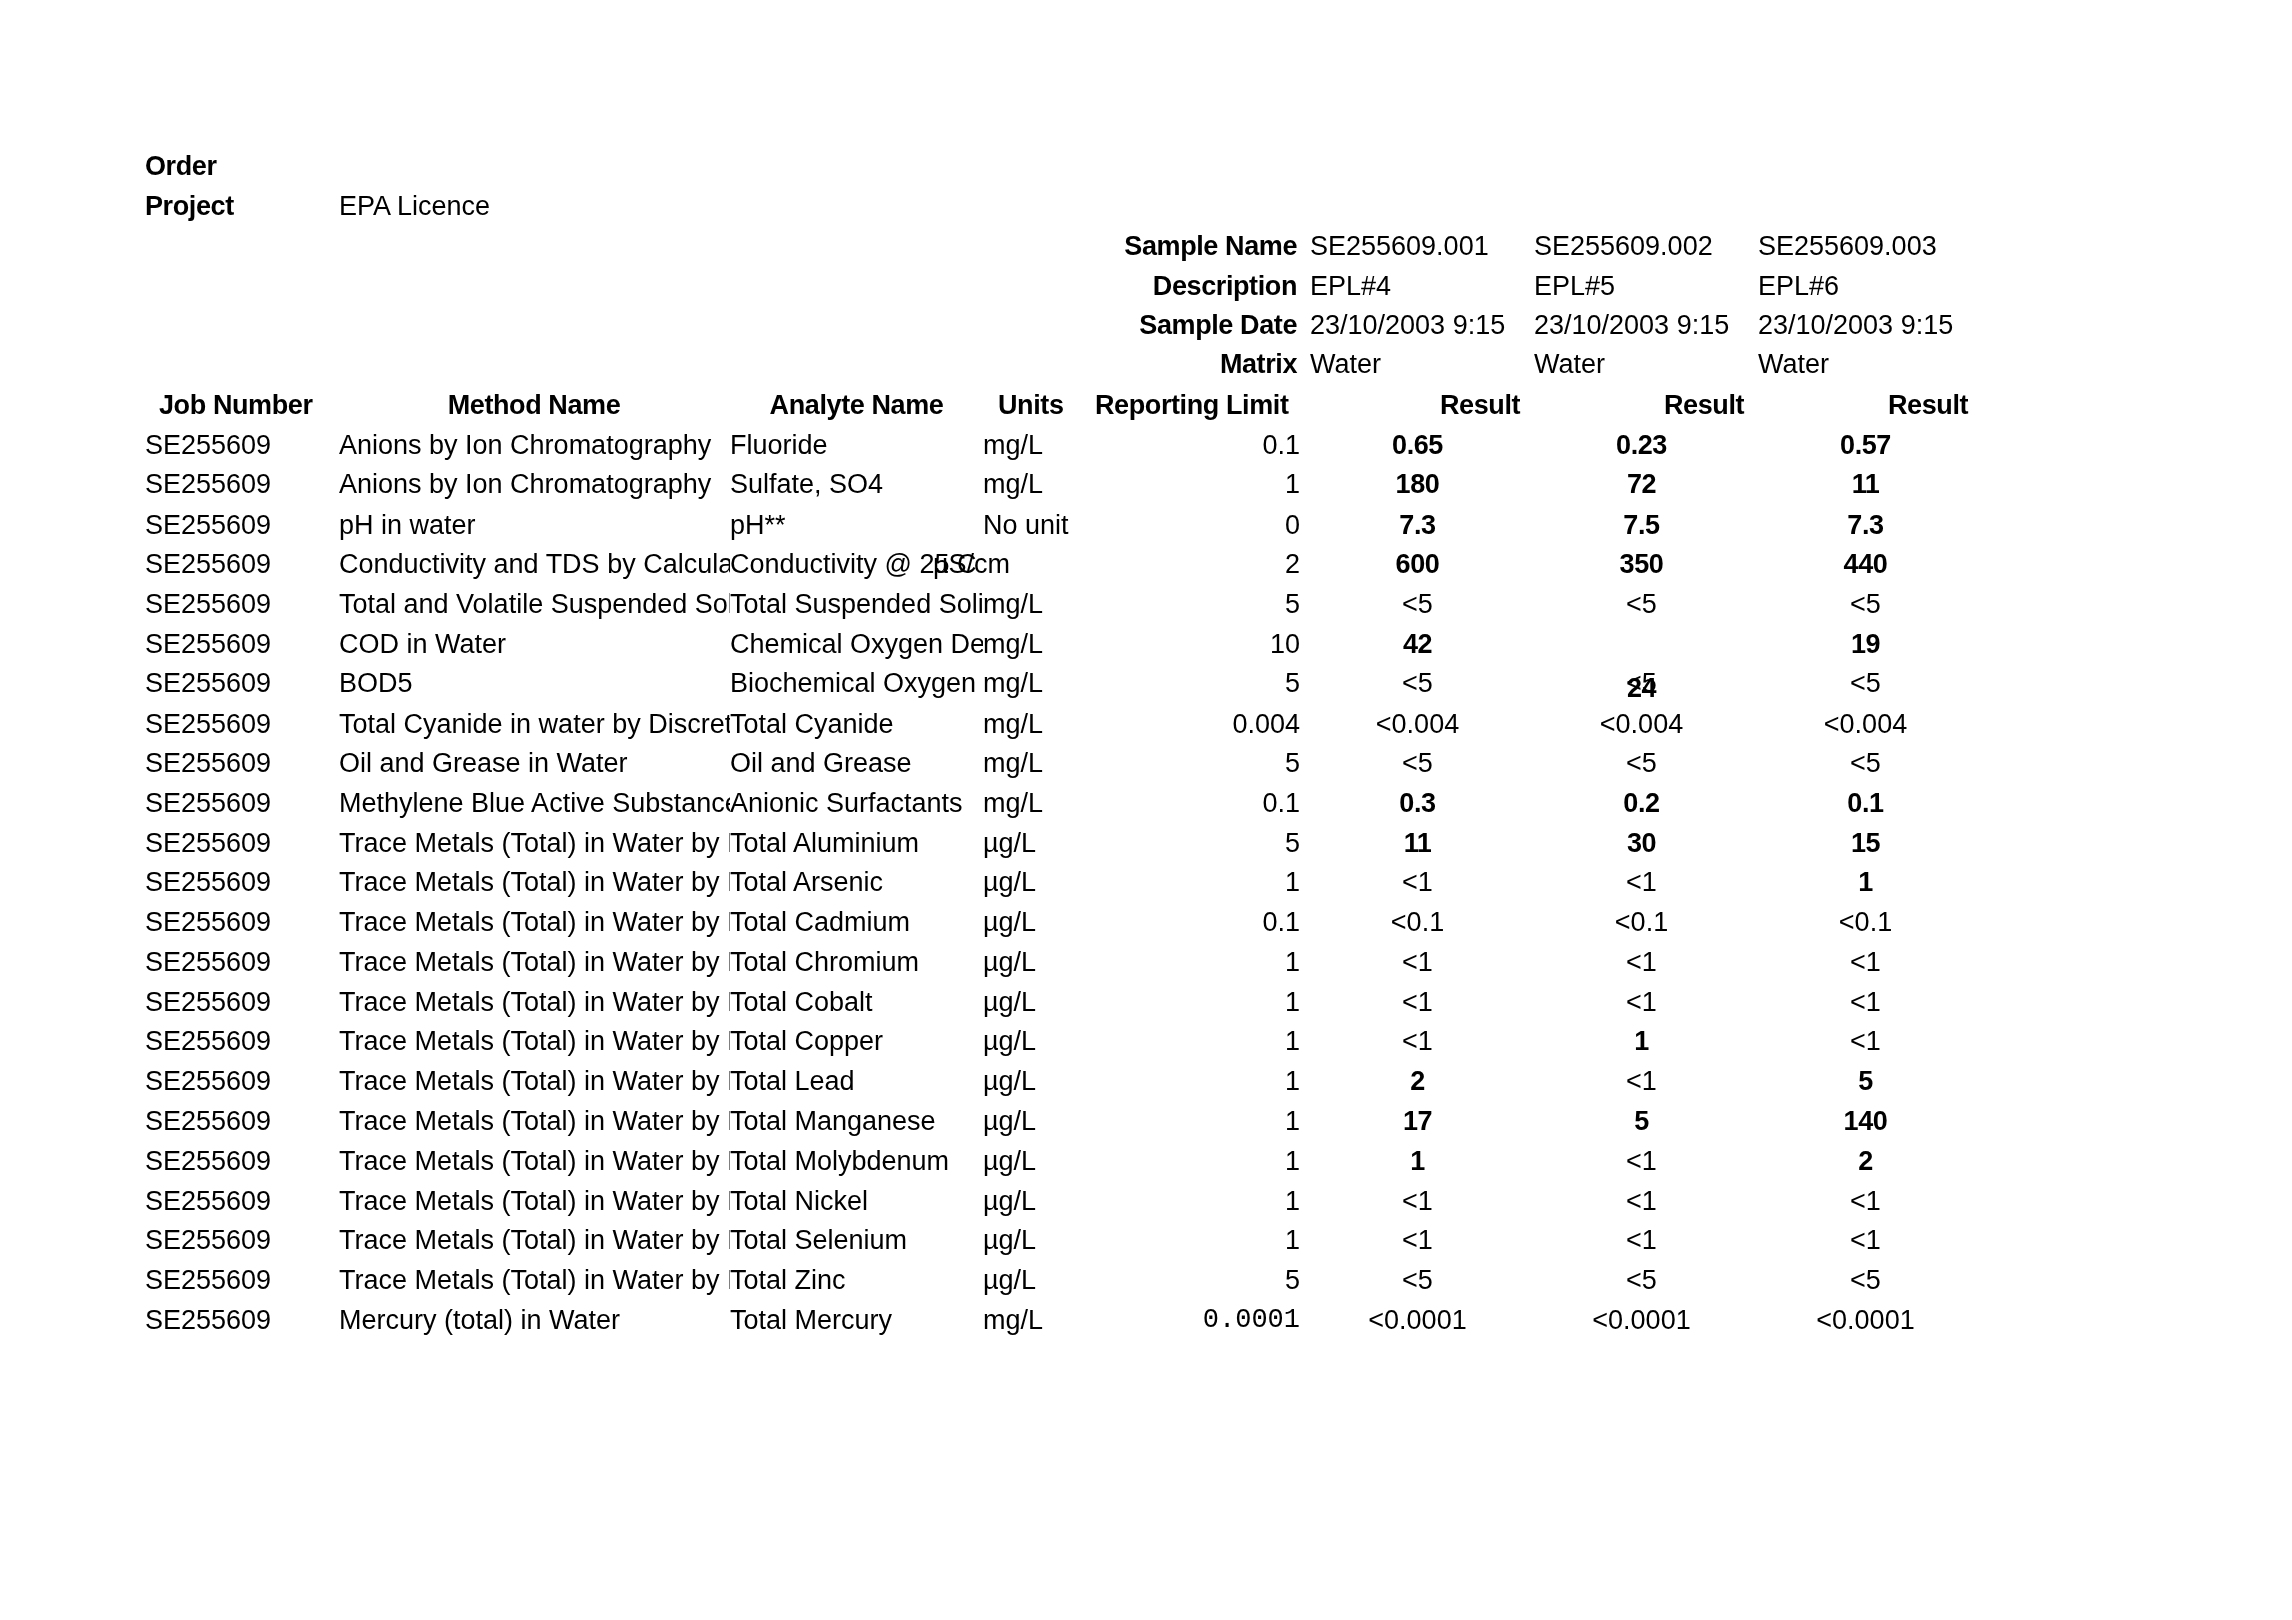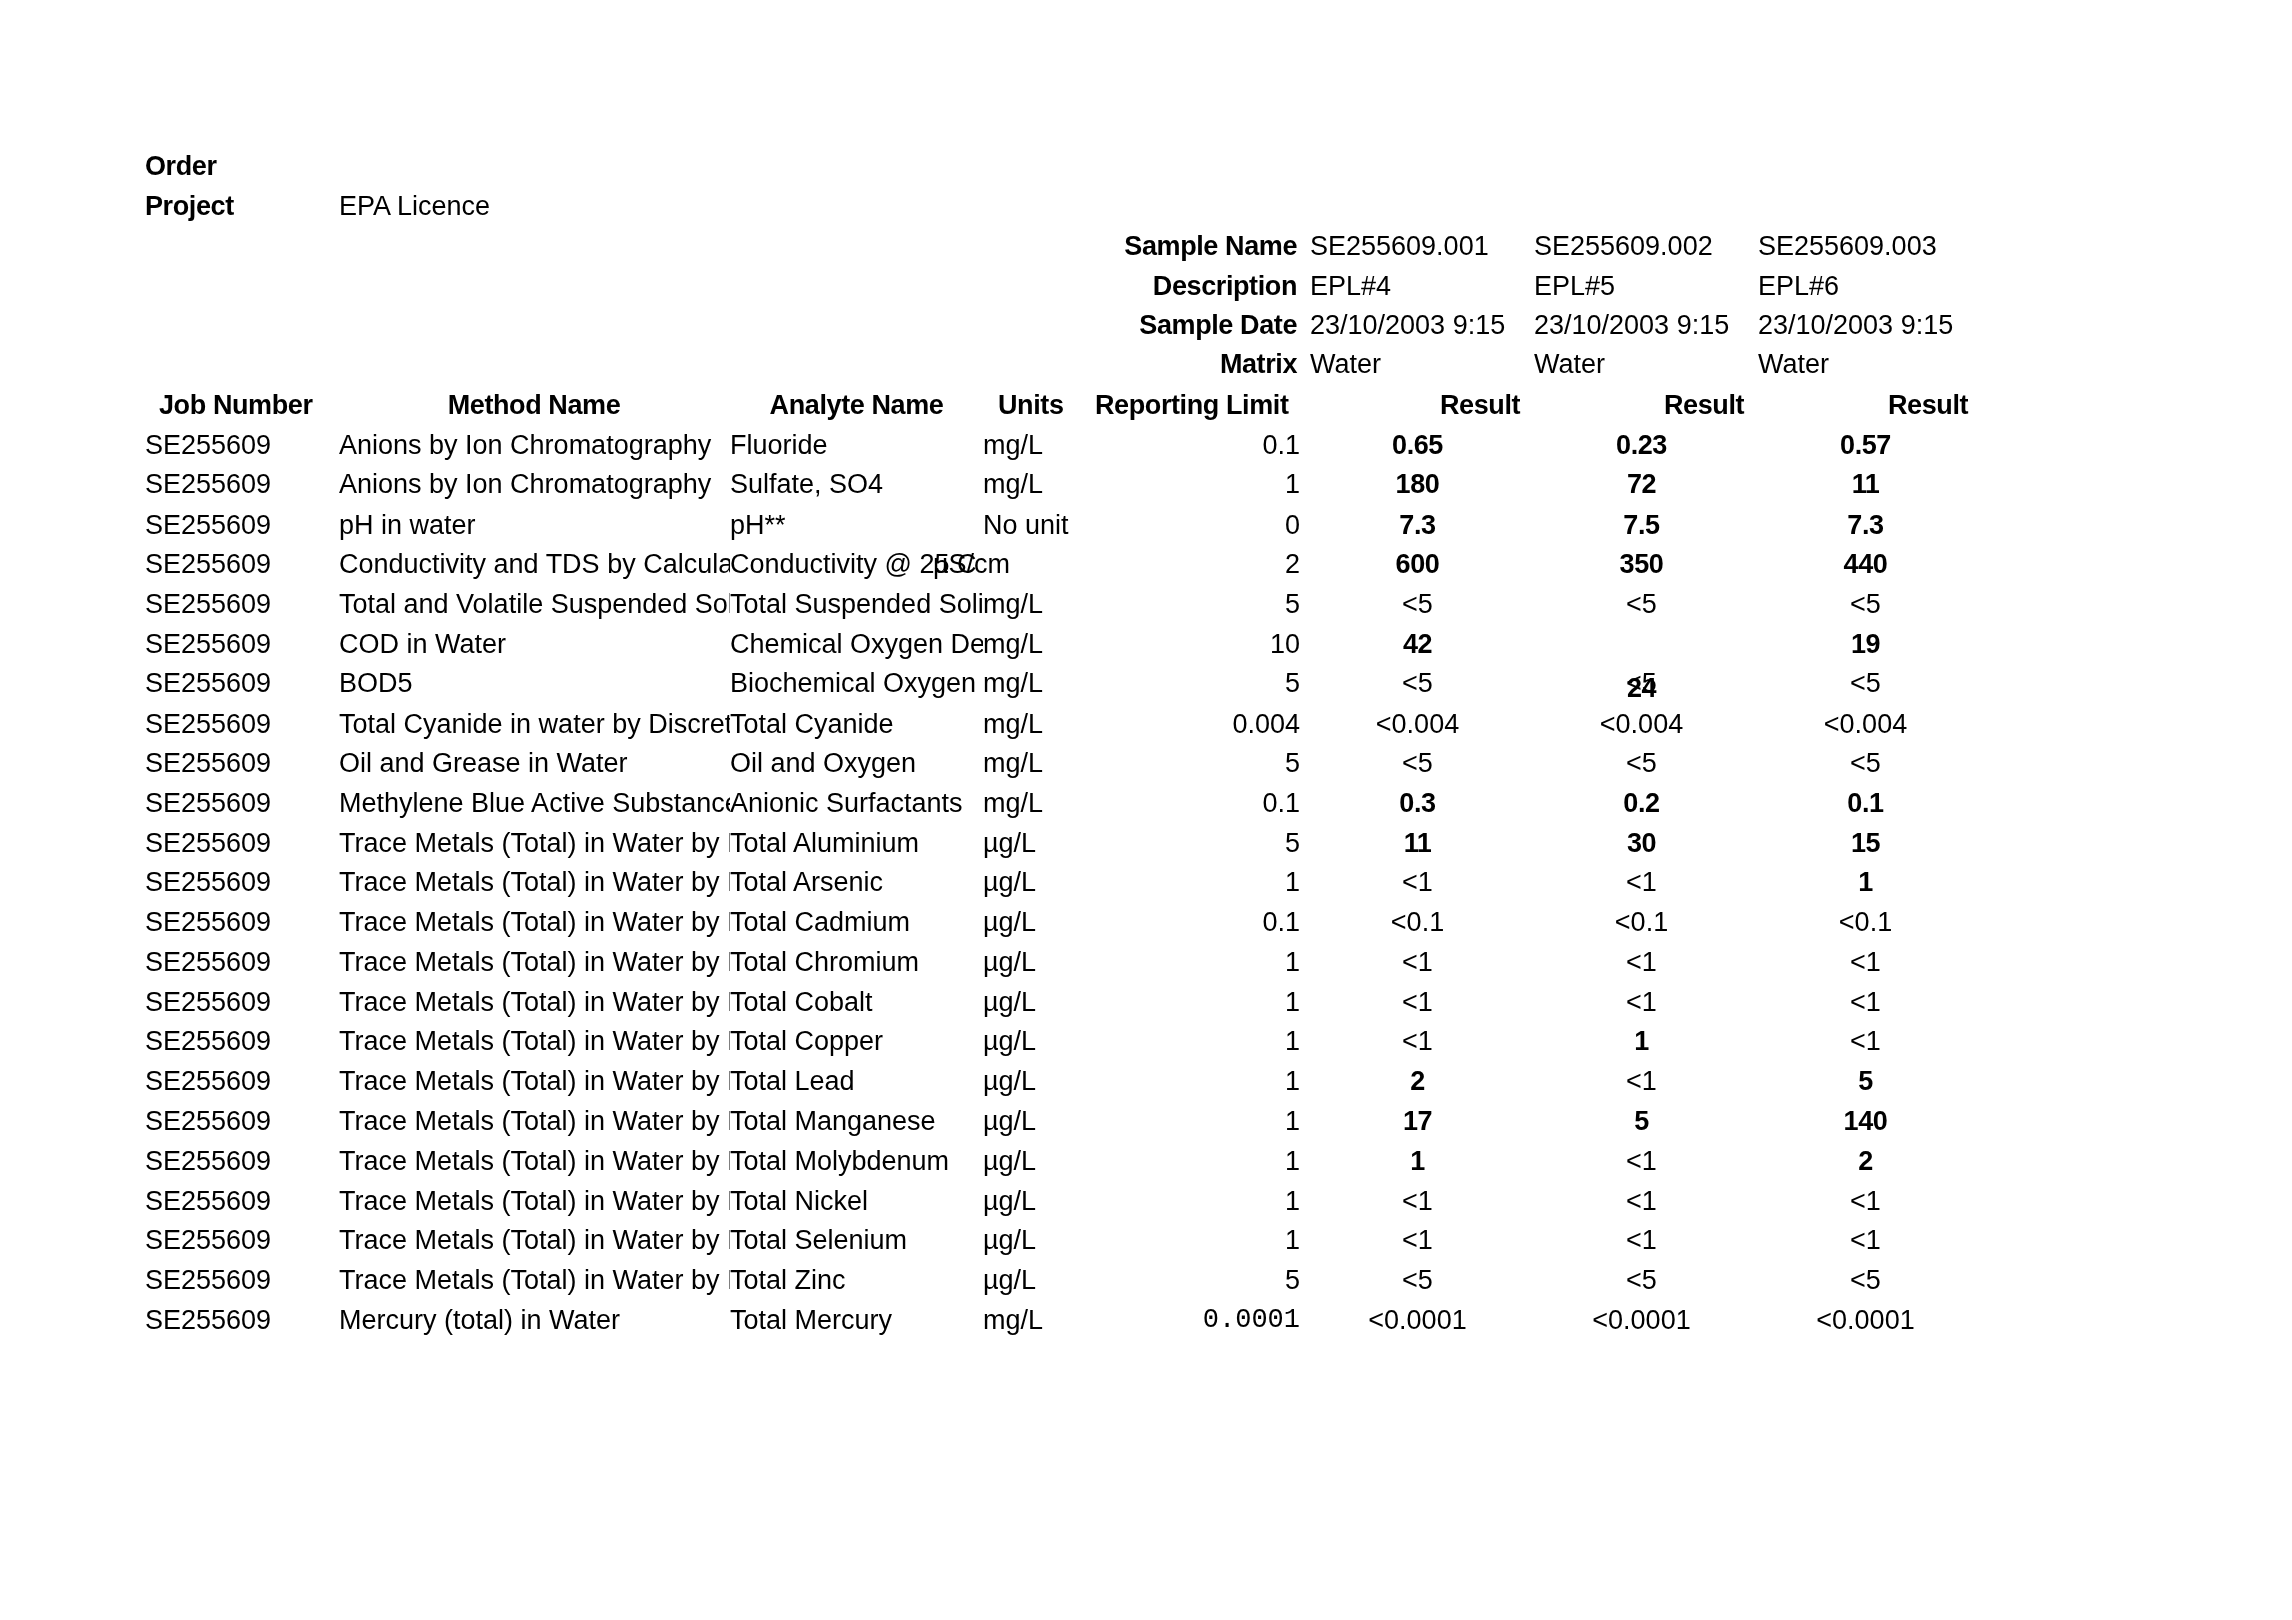--- a/index.html
+++ b/index.html
@@ -126,21 +126,21 @@
         <div class="abs clip" style="left: 730px; width: 253px; top: 708px;">Total Cyanide</div>
         <div class="abs" style="left: 983px; top: 708px;">mg/L</div>
         <div class="abs r" style="left: 1119px; width: 181px; top: 708px;">0.004</div>
         <div class="abs c" style="left: 1328px; width: 179px; top: 708px;">&lt;0.004</div>
         <div class="abs c" style="left: 1552px; width: 179px; top: 708px;">&lt;0.004</div>
         <div class="abs c" style="left: 1776px; width: 179px; top: 708px;">&lt;0.004</div>
       </div>
       <div>
         <div class="abs" style="left: 145px; top: 747px;">SE255609</div>
         <div class="abs clip" style="left: 339px; width: 391px; top: 747px;">Oil and Grease in Water</div>
-        <div class="abs clip" style="left: 730px; width: 253px; top: 747px;">Oil and Oxygen</div>
+        <div class="abs clip" style="left: 730px; width: 253px; top: 747px;">Oil and Grease</div>
         <div class="abs" style="left: 983px; top: 747px;">mg/L</div>
         <div class="abs r" style="left: 1119px; width: 181px; top: 747px;">5</div>
         <div class="abs c" style="left: 1328px; width: 179px; top: 747px;">&lt;5</div>
         <div class="abs c" style="left: 1552px; width: 179px; top: 747px;">&lt;5</div>
         <div class="abs c" style="left: 1776px; width: 179px; top: 747px;">&lt;5</div>
       </div>
       <div>
         <div class="abs" style="left: 145px; top: 787px;">SE255609</div>
         <div class="abs clip" style="left: 339px; width: 391px; top: 787px;">Methylene Blue Active Substances</div>
         <div class="abs clip" style="left: 730px; width: 306px; top: 787px;">Anionic Surfactants</div>

